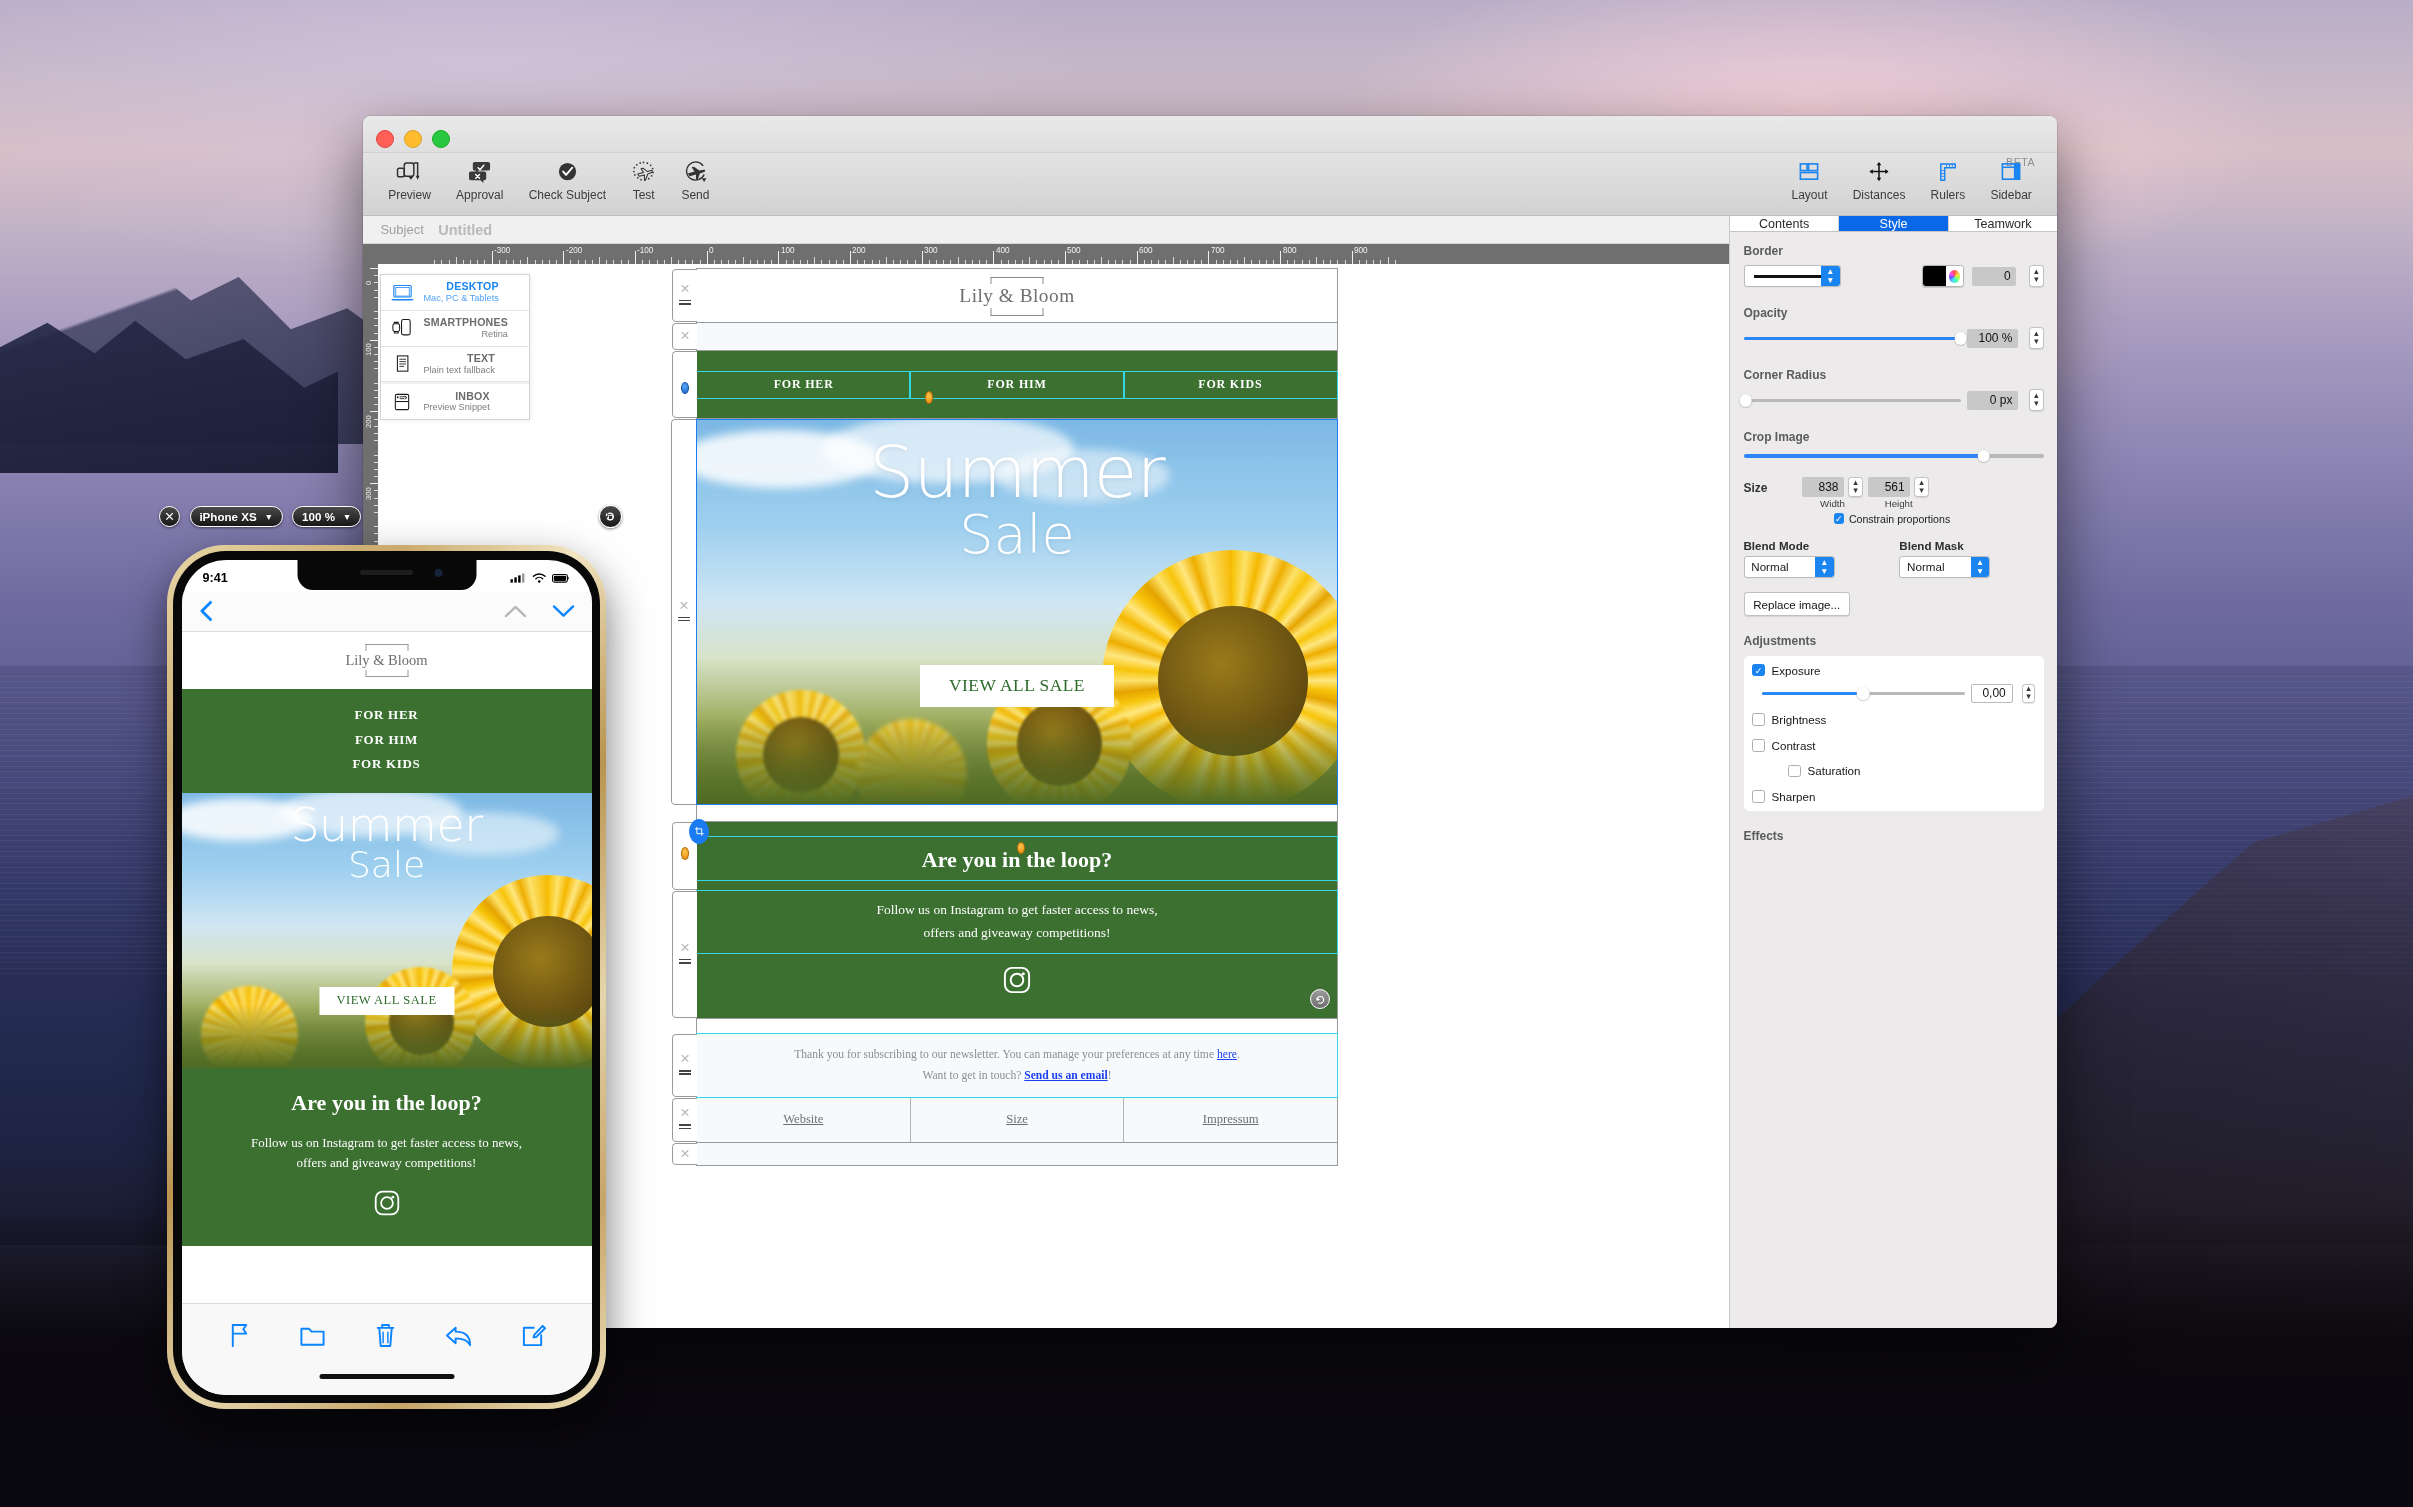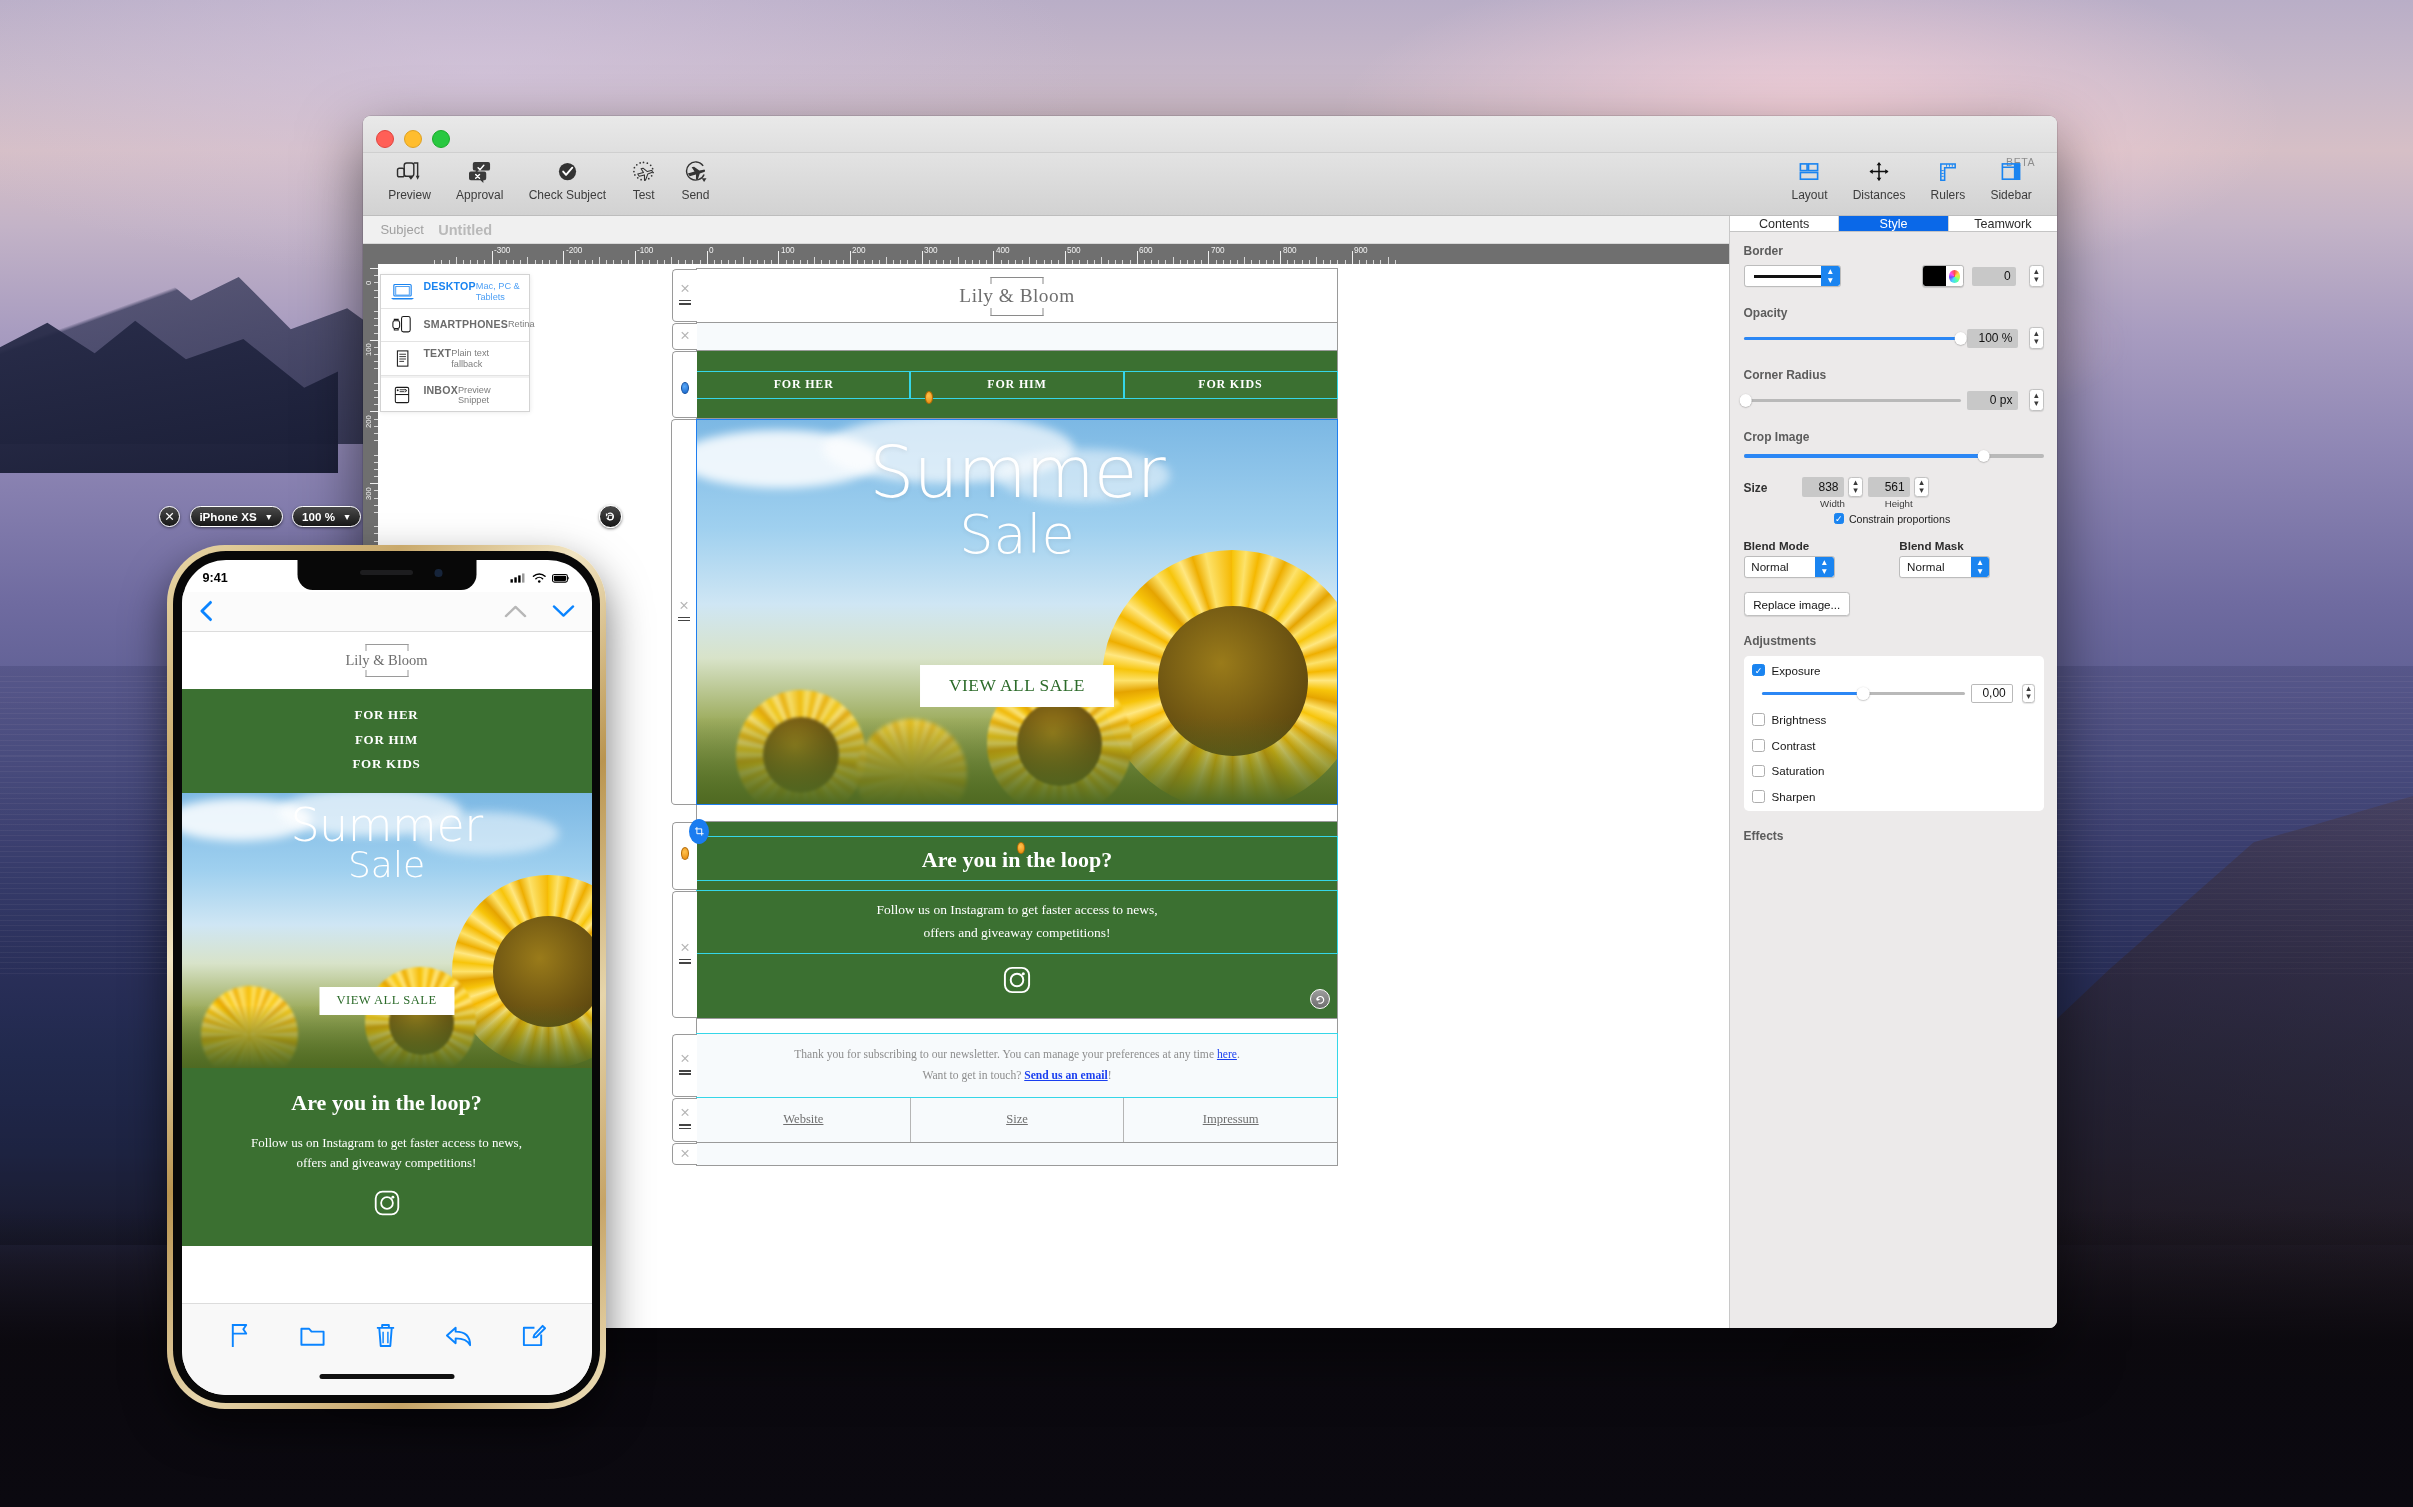--- a/index.html
+++ b/index.html
@@ -164,21 +164,21 @@
 
   
   #device-panel {
     position:absolute; left:17px; top:30px; width:150px; z-index:10;
     background:#fff; border:0.5px solid #d3d3d3; box-shadow:0 1.4px 4.8px rgba(0,0,0,.10);
   }
   .dev-row { display:flex; align-items:center; gap:7.7px; padding:6.3px 7.7px; border-bottom:0.5px solid #e3e3e3; background:#fff; }
   .dev-row:last-child{border-bottom:none;}
   .dev-row.sep { border-top:2.4px solid #f2f2f2; }
   .dev-icon { width:27px; display:flex; align-items:center; justify-content:center; flex:0 0 auto;}
-  .dev-txt { display:flex; line-height:1.12; }
+  .dev-txt { display:flex; flex-direction:column; line-height:1.12;text-align:right; }
   .dev-title { font-size:10.6px; font-weight:bold; color:#6b6b6b; letter-spacing:0.2px; }
   .dev-sub { font-size:9.2px; color:#7d7d7d; }
   .dev-row.active .dev-title { color:#1a84f0; }
   .dev-row.active .dev-sub { color:#4d9ff5; }
 
   
   #email-doc {
     position:absolute; left:333px; top:24px; width:642px; background:#fff; z-index:3;
   }
   .sel-row { position:relative; }
@@ -1284,21 +1284,21 @@
               </div>
           </div>
           <div class="adjrow" style="margin-bottom:12.6px;">
             <div class="chk"></div>
             <span>Brightness</span>
           </div>
           <div class="adjrow" style="margin-bottom:12.6px;">
             <div class="chk"></div>
             <span>Contrast</span>
           </div>
-          <div class="adjrow" style="margin-bottom:12.6px;">
+          <div class="adjrow" style="margin-bottom:12.6px;margin-left:36px;">
             <div class="chk"></div>
             <span>Saturation</span>
           </div>
           <div class="adjrow">
             <div class="chk"></div>
             <span>Sharpen</span>
           </div>
         </div>
 
         <div class="sec-h sp">Effects</div>

